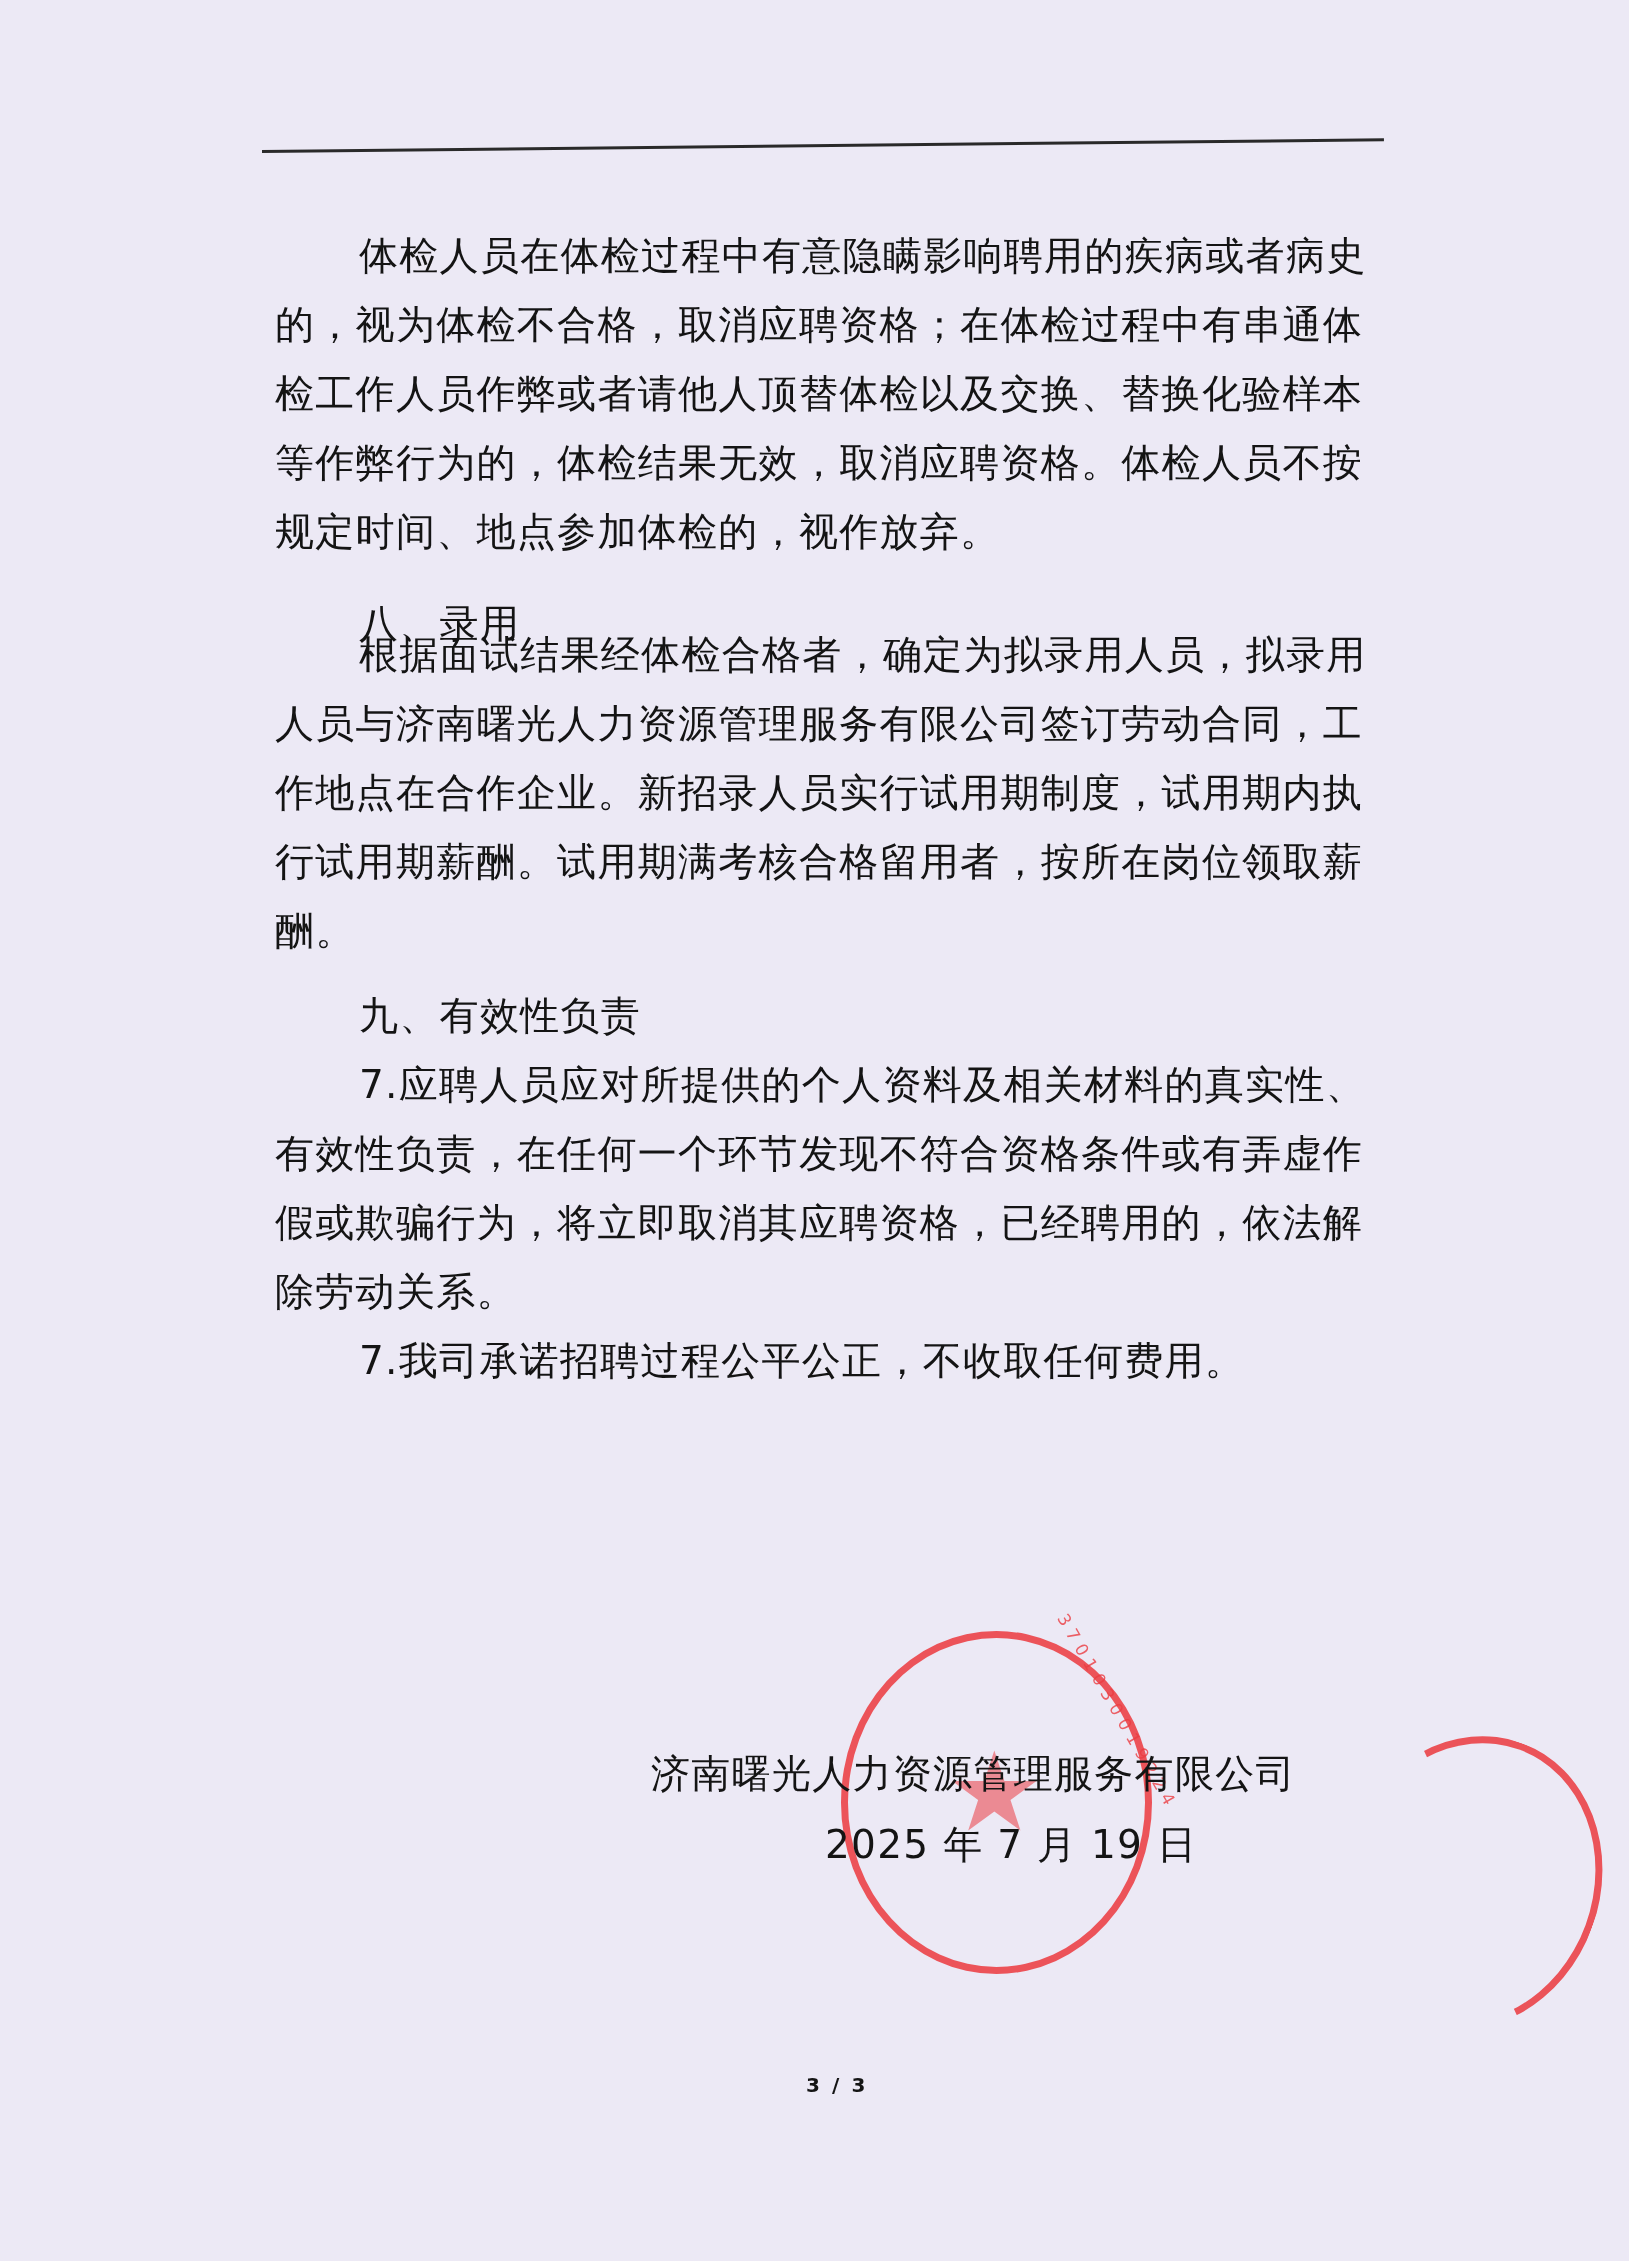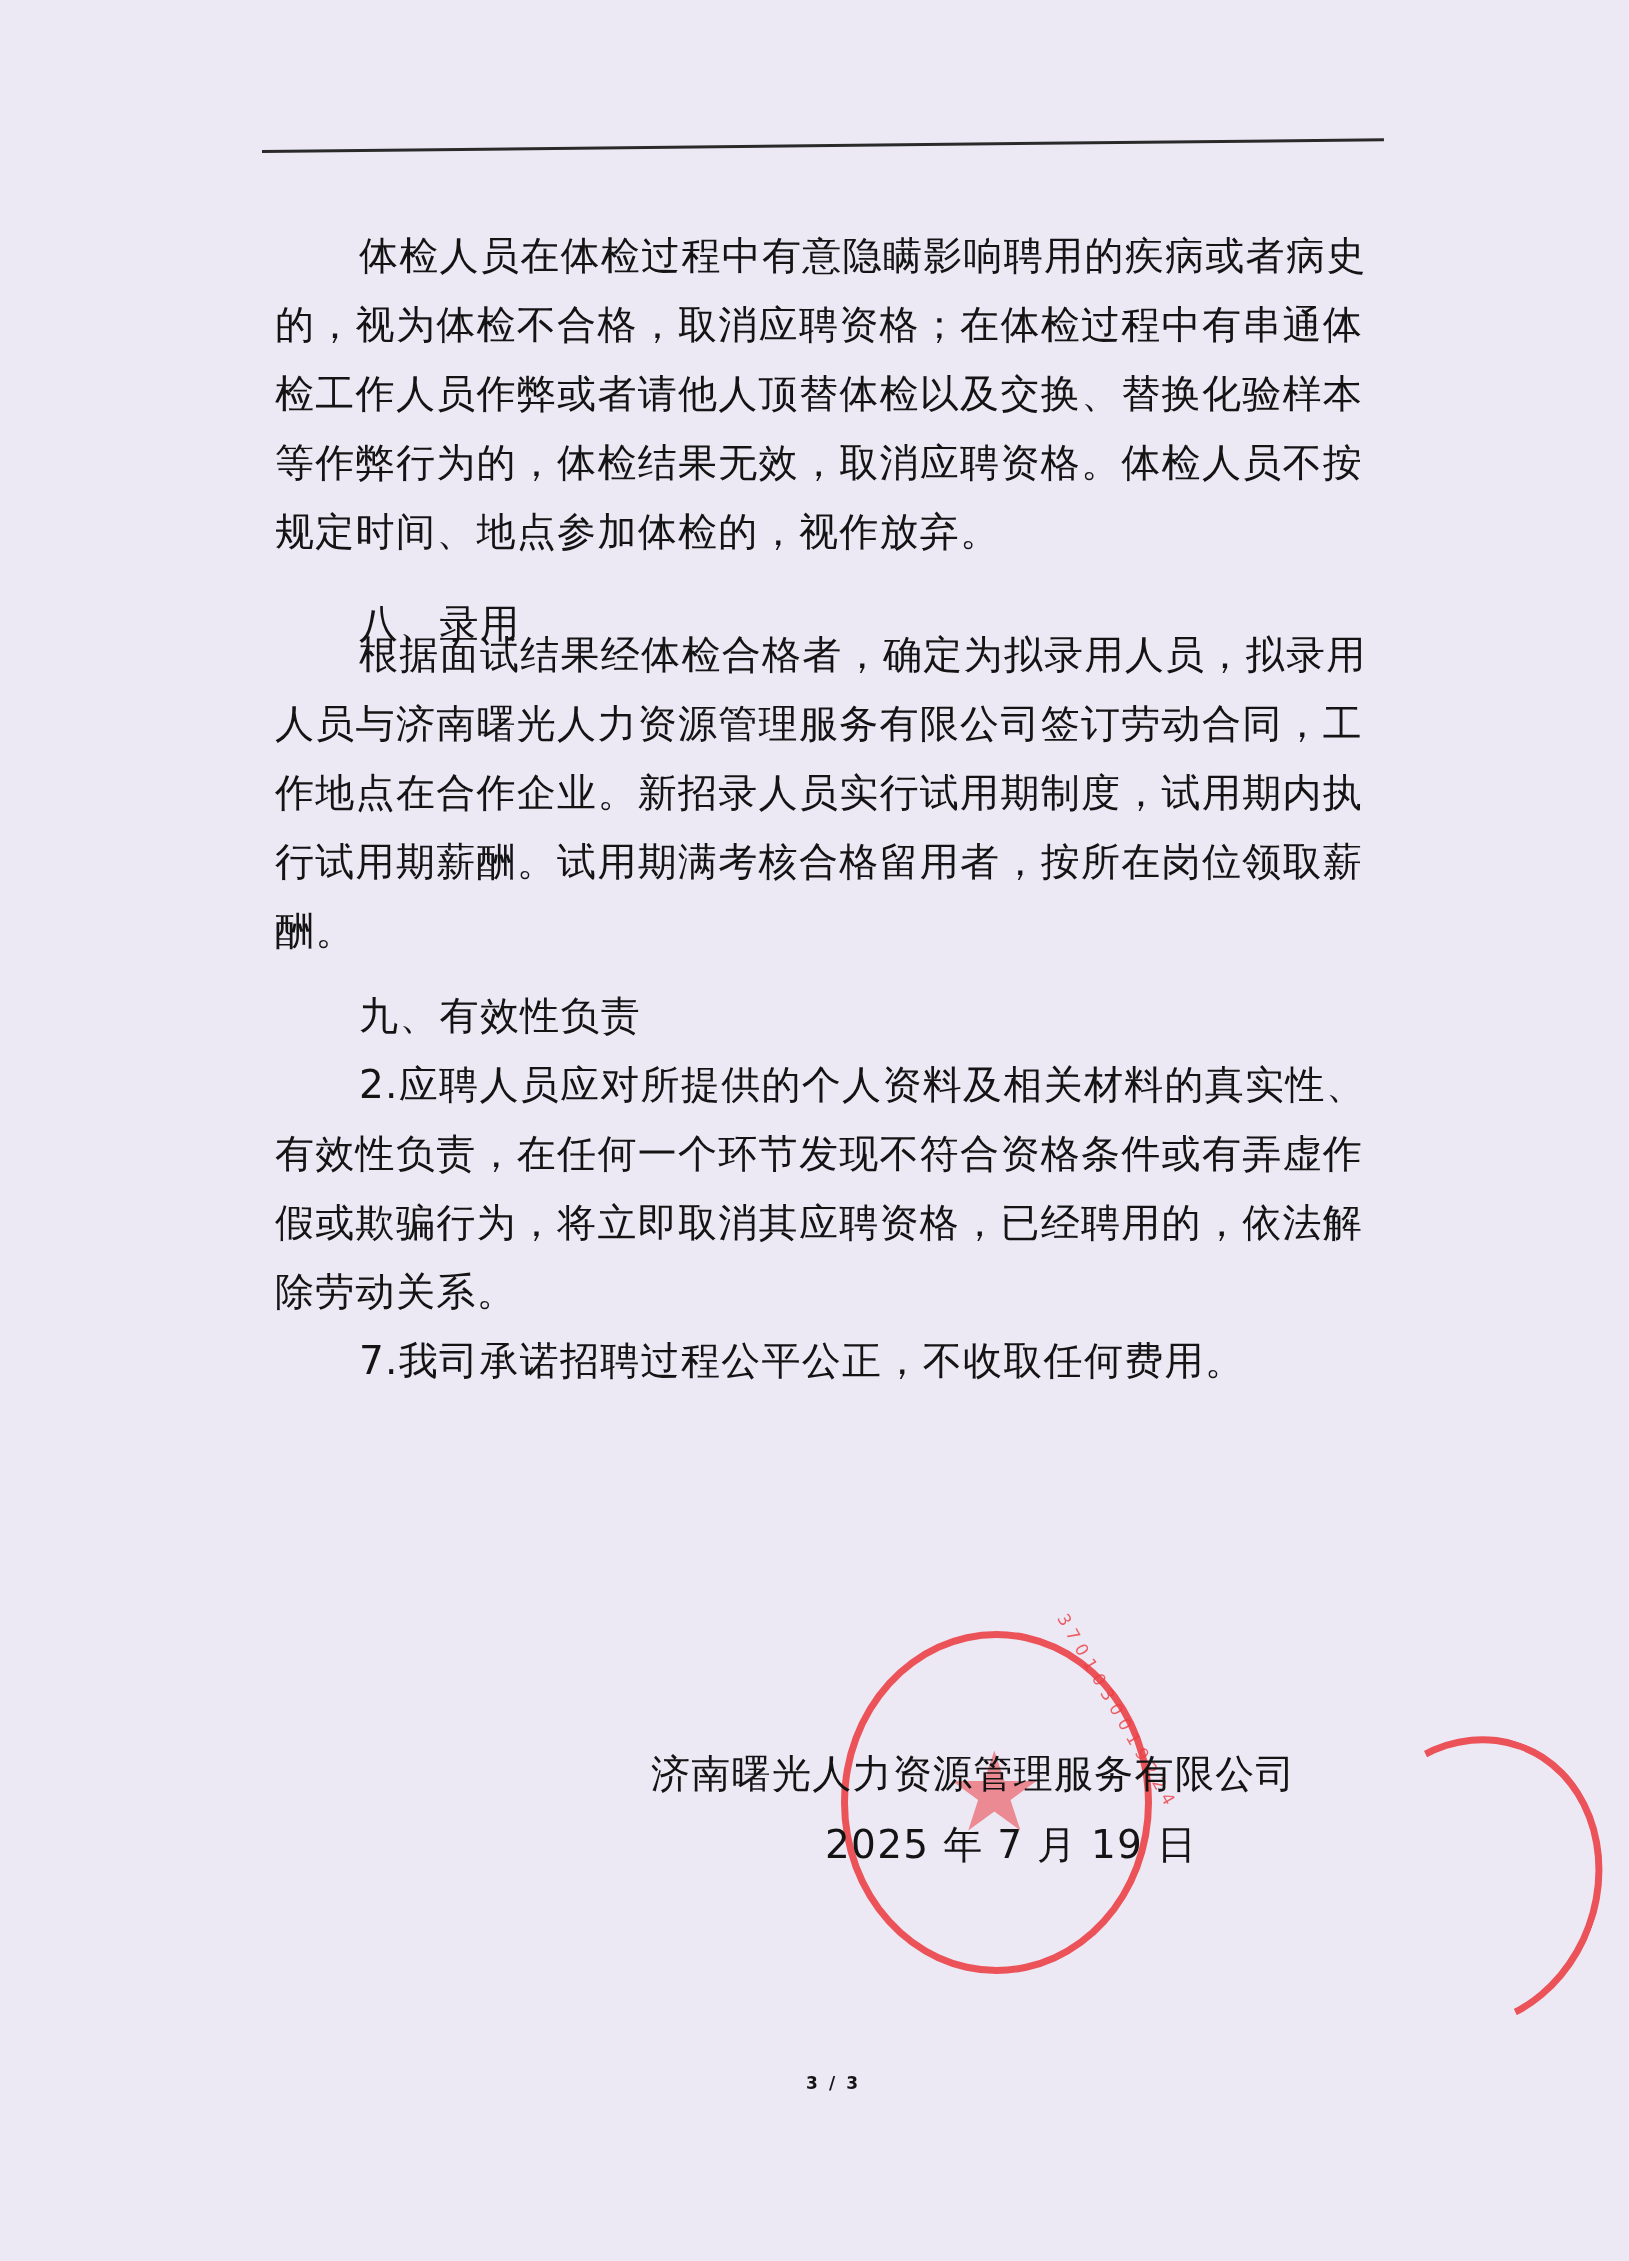--- a/index.html
+++ b/index.html
@@ -18,41 +18,41 @@
     position: absolute; left: 264px; width: 1122px;
     font-size: 39px; line-height: 69px; letter-spacing: 1.3px;
     margin: 11px;
   }
   .indent { text-indent: 84px; }
   .heading { padding-left: 84px; }
   .sign {
     position: absolute; font-size: 39px; letter-spacing: 1.3px; white-space: nowrap;
   }
   .page-num {
-    position: absolute; left: 806px; top: 2073px; font-size: 17px; font-weight: bold;
+    position: absolute; left: 806px; top: 2073px; font-size: 20px; font-weight: bold;
     letter-spacing: 2.6px;
   }
   .seal {
     position: absolute; border-radius: 50%; border: 7.7px solid rgba(235,50,55,0.82);
   }
   .seal-num {
     position: absolute; color: rgba(235,60,65,0.8); font-size: 17px; letter-spacing: 6.4px; white-space: nowrap;
   }
   .star { position: absolute; color: rgba(235,60,65,0.55); font-size: 110px; }
 </style>
 </head>
 <body>
 
 <div class="rule"></div>
 
 <p class="p indent" style="top:210px">体检人员在体检过程中有意隐瞒影响聘用的疾病或者病史的，视为体检不合格，取消应聘资格；在体检过程中有串通体检工作人员作弊或者请他人顶替体检以及交换、替换化验样本等作弊行为的，体检结果无效，取消应聘资格。体检人员不按规定时间、地点参加体检的，视作放弃。</p>
 <p class="p heading" style="top:578px">八、录用</p>
 <p class="p indent" style="top:609px">根据面试结果经体检合格者，确定为拟录用人员，拟录用人员与济南曙光人力资源管理服务有限公司签订劳动合同，工作地点在合作企业。新招录人员实行试用期制度，试用期内执行试用期薪酬。试用期满考核合格留用者，按所在岗位领取薪酬。</p>
 <p class="p heading" style="top:970px">九、有效性负责</p>
-<p class="p indent" style="top:1039px">2.应聘人员应对所提供的个人资料及相关材料的真实性、有效性负责，在任何一个环节发现不符合资格条件或有弄虚作假或欺骗行为，将立即取消其应聘资格，已经聘用的，依法解除劳动关系。</p>
+<p class="p indent" style="top:1039px">7.应聘人员应对所提供的个人资料及相关材料的真实性、有效性负责，在任何一个环节发现不符合资格条件或有弄虚作假或欺骗行为，将立即取消其应聘资格，已经聘用的，依法解除劳动关系。</p>
 <p class="p indent" style="top:1315px">7.我司承诺招聘过程公平公正，不收取任何费用。</p>
 
 <div class="seal" style="left:841px; top:1631px; width:297px; height:329px;"></div>
 <div class="star" style="left:945px; top:1728px;">★</div>
 <div class="seal-num" style="left:1006px; top:1702px; transform:rotate(60deg);">3701030019224</div>
 
 <div class="seal" style="left:1341px; top:1734px; width:245px; height:284px; border-left-color:transparent; border-bottom-color:transparent; transform:rotate(20deg);"></div>
 
 <div class="sign" style="left:651px; top:1747px;">济南曙光人力资源管理服务有限公司</div>
 <div class="sign" style="left:825px; top:1818px;">2025 年 7 月 19 日</div>

